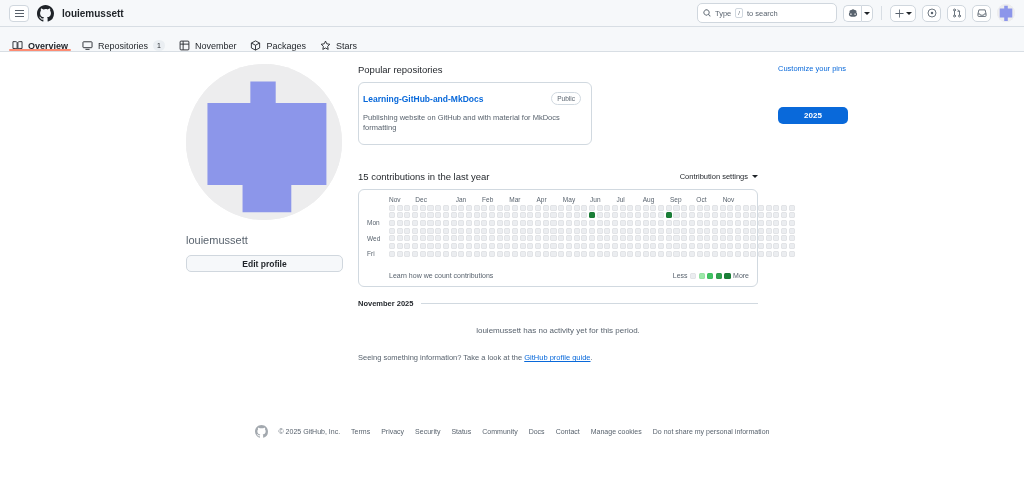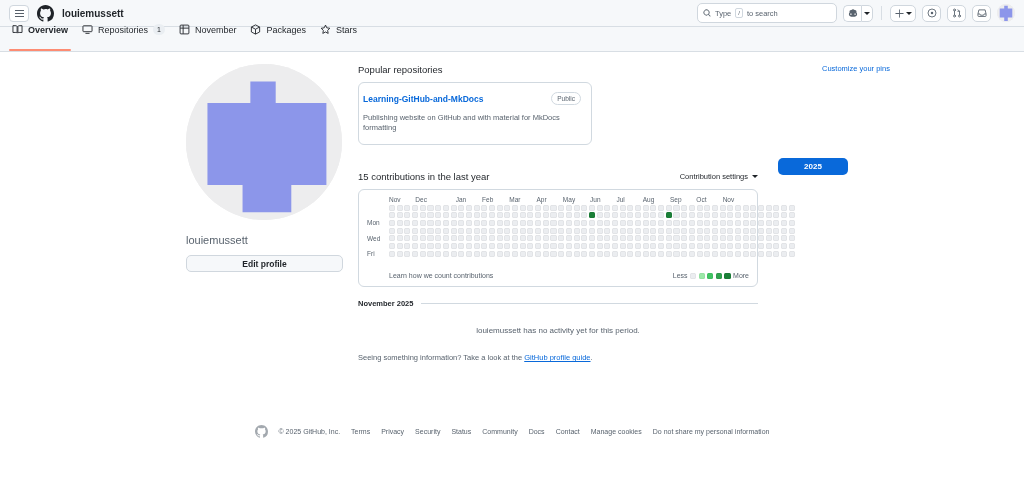--- a/index.html
+++ b/index.html
@@ -76,21 +76,21 @@
     height: 25px;
     background: #f6f8fa;
     border-bottom: 1px solid #d8dee4;
     display: flex; align-items: flex-end;
     padding: 0 12px;
     gap: 14px;
   }
   .tab {
     display: flex; align-items: center; gap: 5px;
     font-size: 9px; color: #1f2328;
-    padding-bottom: 16px;
+    padding-bottom: 0;
     position: relative;
     cursor: pointer;
     white-space: nowrap;
   }
   .tab.active { font-weight: bold; }
   .tab.active::after {
     content: ""; position: absolute;
     left: -3px; right: -3px; bottom: 0;
     height: 2px; background: #fd8c73; border-radius: 6px;
   }
@@ -229,24 +229,23 @@
   .unexpected {
     margin-top: 18px;
     font-size: 7.5px; color: #59636e;
   }
   .unexpected a { color: #0969da; text-decoration: underline; cursor: pointer; }
 
   
   .pins-link {
     font-size: 7.5px; color: #0969da; cursor: pointer;
     display: block;
-    margin-left: 44px;
   }
   .year-btn {
-    margin-top: 85px;
+    margin-top: 34px;
     width: 70px; height: 17px;
     background: #0969da; border-radius: 5px;
     color: #ffffff; font-size: 8px; font-weight: bold;
     display: flex; align-items: center; justify-content: center;
     cursor: pointer;
   }
 
   
   .footer {
     position: absolute; top: 425px; left: 0; right: 0;

